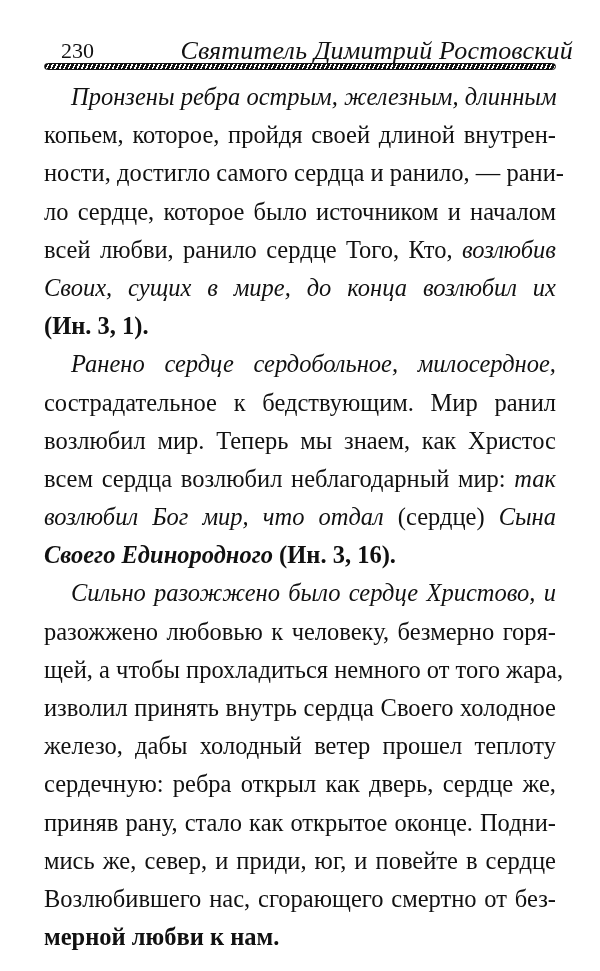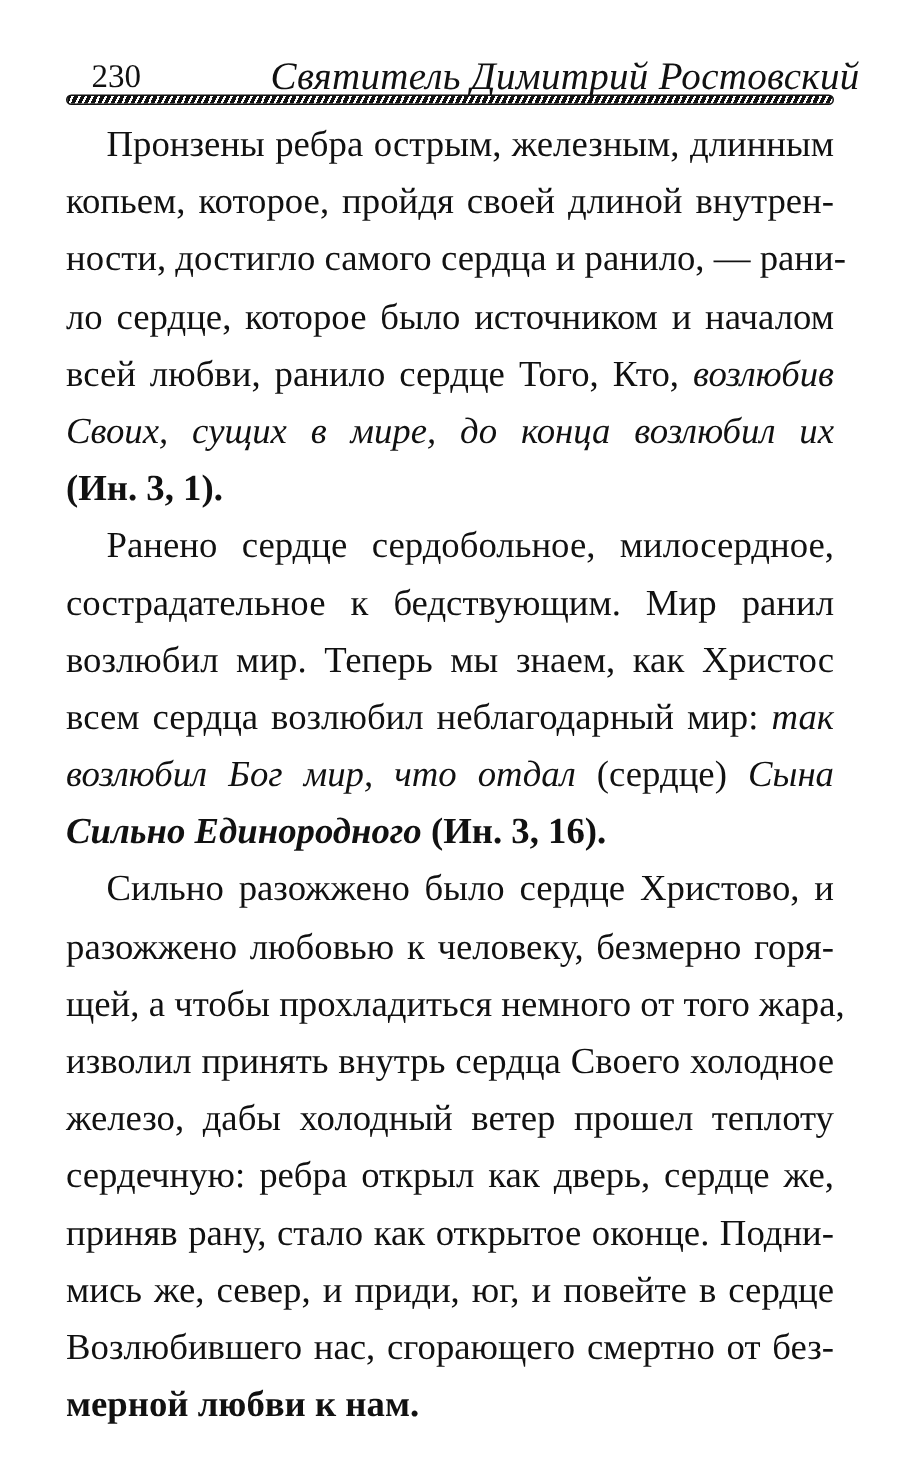--- a/index.html
+++ b/index.html
@@ -6,21 +6,21 @@
   body { width: 600px; height: 971px; position: relative; overflow: hidden; color: #111; }
   .page { position: absolute; left: 44px; top: 0; width: 512px; }
   .header { position: absolute; top: 28px; left: 0; width: 512px; height: 40px; margin-left: 17px; }
   .page-num { position: absolute; left: 0; top: 10px; font-family: "Liberation Serif", serif; font-size: 22px; }
   .running-title { position: absolute; right: 0; top: 8px; font-family: "Liberation Serif", serif; font-style: italic; font-size: 26px; letter-spacing: 0.2px; }
   .rule { position: absolute; top: 63px; left: 0; width: 512px; height: 7px; border-radius: 4px;
     background: repeating-linear-gradient(115deg, #111 0px, #111 2.5px, #fff 2.5px, #fff 4px); border: 1px solid #111; box-sizing: border-box; }
   .body { position: absolute; top: 78px; left: 0; width: 512px; font-family: "Liberation Serif", serif; font-size: 24.5px; line-height: 38.2px; }
   .line { display: block; white-space: nowrap; text-align: justify; text-align-last: justify; height: 38.2px; }
   .line.last { text-align-last: left; font-weight: bold; }
-  .line.indent { padding-left: 27px; }
+  .line.indent { padding-left: 27px; font-style: italic; }
   .it { font-style: italic; }
 </style>
 </head>
 <body>
 
 <div class="page">
   <div class="header">
     <span class="page-num">230</span>
     <span class="running-title">Святитель Димитрий Ростовский</span>
   </div>
@@ -31,21 +31,21 @@
       <span class="line"><span>ности, достигло самого сердца и ранило, — рани-</span></span>
       <span class="line"><span>ло сердце, которое было источником и началом</span></span>
       <span class="line"><span>всей любви, ранило сердце Того, Кто, </span><span class="it">возлюбив</span></span>
       <span class="line"><span class="it">Своих, сущих в мире, до конца возлюбил их</span></span>
       <span class="line last"><span>(Ин. 3, 1).</span></span>
       <span class="line indent"><span>Ранено сердце сердобольное, милосердное,</span></span>
       <span class="line"><span>сострадательное к бедствующим. Мир ранил</span></span>
       <span class="line"><span>возлюбил мир. Теперь мы знаем, как Христос</span></span>
       <span class="line"><span>всем сердца возлюбил неблагодарный мир: </span><span class="it">так</span></span>
       <span class="line"><span class="it">возлюбил Бог мир, что отдал </span><span>(сердце) </span><span class="it">Сына</span></span>
-      <span class="line last"><span class="it">Сильно Единородного </span><span>(Ин. 3, 16).</span></span>
+      <span class="line last"><span class="it">Своего Единородного </span><span>(Ин. 3, 16).</span></span>
       <span class="line indent"><span>Сильно разожжено было сердце Христово, и</span></span>
       <span class="line"><span>разожжено любовью к человеку, безмерно горя-</span></span>
       <span class="line"><span>щей, а чтобы прохладиться немного от того жара,</span></span>
       <span class="line"><span>изволил принять внутрь сердца Своего холодное</span></span>
       <span class="line"><span>железо, дабы холодный ветер прошел теплоту</span></span>
       <span class="line"><span>сердечную: ребра открыл как дверь, сердце же,</span></span>
       <span class="line"><span>приняв рану, стало как открытое оконце. Подни-</span></span>
       <span class="line"><span>мись же, север, и приди, юг, и повейте в сердце</span></span>
       <span class="line"><span>Возлюбившего нас, сгорающего смертно от без-</span></span>
       <span class="line last"><span>мерной любви к нам.</span></span>

